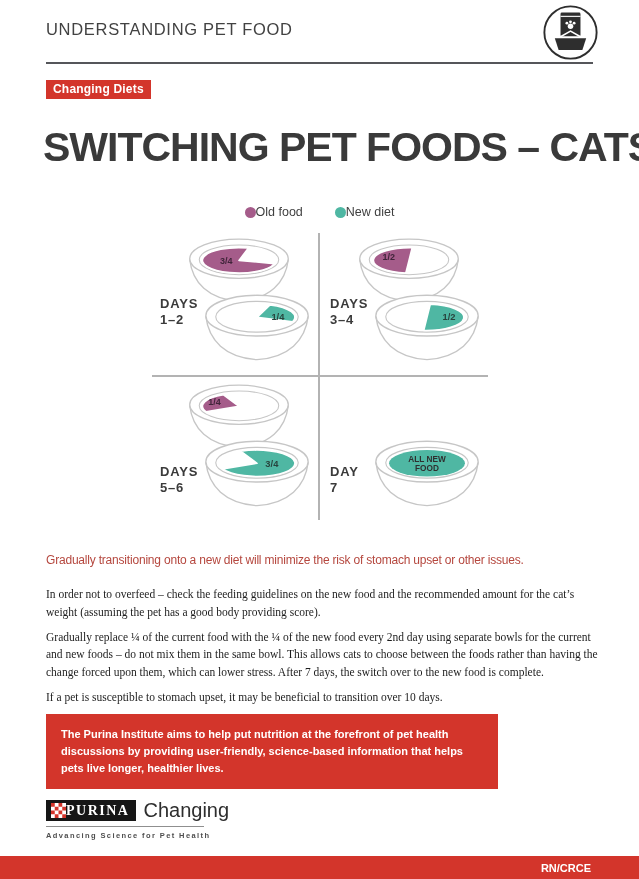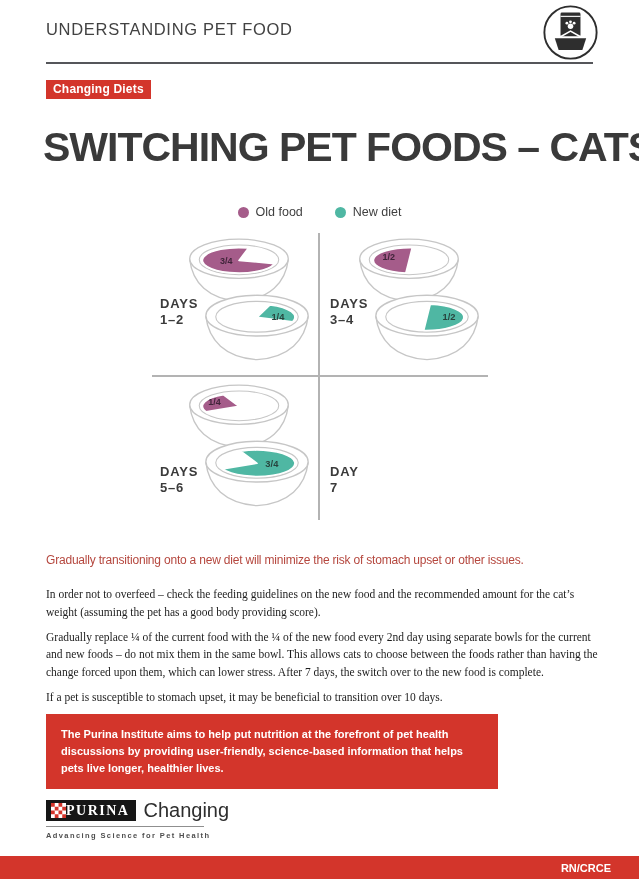--- a/index.html
+++ b/index.html
@@ -12,21 +12,21 @@
   .header-icon{position:absolute;left:542px;top:4px;width:57px;height:57px}
   .header-rule{position:absolute;left:46px;top:62px;width:547px;height:2px;background:#55565a}
 
   .badge{position:absolute;left:46px;top:80px;background:var(--red);color:#fff;
          font-weight:bold;font-size:12px;padding:2px 7px 3px;letter-spacing:.2px}
 
   .page-title{position:absolute;left:43px;top:124px;font-size:41px;font-weight:bold;
               color:#3a3a3a;letter-spacing:-1px;white-space:nowrap}
 
   .legend{position:absolute;left:0;top:205px;width:639px;display:flex;justify-content:center;gap:32px}
-  .legend-item{display:flex;align-items:center;gap:7px;font-size:12.5px;color:#3f3f3f}
+  .legend-item{display:flex;align-items:center;font-size:12.5px;color:#3f3f3f}
   .dot{width:11px;height:11px;border-radius:50%;display:inline-block}
 
   .diagram{position:absolute;left:150px;top:230px;width:340px;height:292px}
   .vline{position:absolute;left:168px;top:3px;width:1.5px;height:287px;background:#b3b3b3}
   .hline{position:absolute;left:2px;top:145px;width:336px;height:1.5px;background:#b3b3b3}
   .quad{position:absolute;width:170px;height:146px}
   .qlabel{position:absolute;left:10px;font-size:13px;font-weight:bold;color:#3b3b3b;
           letter-spacing:.8px;line-height:1.2}
   .bowl{position:absolute}
   .bowl svg{display:block;width:100%;height:auto}
@@ -46,21 +46,21 @@
   .purina-box{background:#161616;display:flex;align-items:center;padding:3px 7px 3px 5px}
   .purina-text{color:#fff;font-family:"Liberation Serif",serif;font-weight:bold;
                font-size:14px;letter-spacing:1.5px;line-height:1}
   .institute{font-size:20px;color:#2e2e2e;margin-left:7px;font-weight:400}
   .logo-rule{width:158px;height:1px;background:#8f8f8f;margin-top:4px}
   .tagline{font-size:7.5px;letter-spacing:1.4px;color:#4e4e4e;font-weight:bold;
            margin-top:4px;white-space:nowrap}
 
   .bottom-bar{position:absolute;left:0;top:856px;width:639px;height:23px;background:var(--red);
               color:#fff;font-size:11px;font-weight:bold;display:flex;align-items:center;
-              justify-content:flex-end;padding-right:28px}
+              justify-content:flex-end;padding-right:48px}
 </style>
 </head>
 <body>
 
 <div class="header-title">UNDERSTANDING PET FOOD</div>
 
 <div class="header-icon">
   <svg viewBox="-30 -30 60 60" width="57" height="57">
     <circle cx="0" cy="0" r="27.5" fill="#fff" stroke="#2e2e2e" stroke-width="2"></circle>
     <rect x="-10.5" y="-21" width="21" height="25" rx="1.5" fill="#2e2e2e"></rect>
@@ -164,20 +164,30 @@
             <ellipse cx="100" cy="45" rx="75" ry="28" fill="#fff" stroke="#c6c6c6" stroke-width="2"></ellipse>
             <path d="M 100,46 L 70.8,24.2 A 69,24 0 1 1 37.5,56.1 Z" fill="#4fb7a3" stroke="#fff" stroke-width="3" stroke-linejoin="round"></path>
             <text x="127" y="52" text-anchor="middle" style="font-family:Liberation Sans,sans-serif;font-weight:bold;font-size:17px" fill="#28433d">3/4</text>
           </svg>
         </div>
       </div>
       <div class="quad" style="left: 170px; top: 146px;">
         <div class="qlabel" style="top: 88px;">
           <div>DAY</div>
           <div>7</div>
+        </div>
+        <div class="bowl" style="left: 52px; top: 62px; width: 110px;">
+          <svg viewBox="0 0 200 140">
+            <path d="M 7,44 C 12,88 42,119 100,123 C 158,119 188,88 193,44" fill="#fff" stroke="#c6c6c6" stroke-width="2.5"></path>
+            <ellipse cx="100" cy="43" rx="93" ry="37" fill="#fff" stroke="#c6c6c6" stroke-width="2.5"></ellipse>
+            <ellipse cx="100" cy="45" rx="75" ry="28" fill="#fff" stroke="#c6c6c6" stroke-width="2"></ellipse>
+            <ellipse cx="100" cy="46" rx="69" ry="24" fill="#4fb7a3"></ellipse>
+            <text x="100" y="43" text-anchor="middle" style="font-family:Liberation Sans,sans-serif;font-weight:bold;font-size:15px" fill="#2f2f2f">ALL NEW</text>
+            <text x="100" y="60" text-anchor="middle" style="font-family:Liberation Sans,sans-serif;font-weight:bold;font-size:15px" fill="#2f2f2f">FOOD</text>
+          </svg>
         </div>
       </div>
     </div>
 </div>
 
 <div class="highlight">Gradually transitioning onto a new diet will minimize the risk of stomach upset or other issues.</div>
 
 <div class="paragraphs">
   <p>In order not to overfeed – check the feeding guidelines on the new food and the recommended amount for the cat’s weight (assuming the pet has a good body providing score).</p>
   <p>Gradually replace ¼ of the current food with the ¼ of the new food every 2nd day using separate bowls for the current and new foods – do not mix them in the same bowl. This allows cats to choose between the foods rather than having the change forced upon them, which can lower stress. After 7 days, the switch over to the new food is complete.</p>

